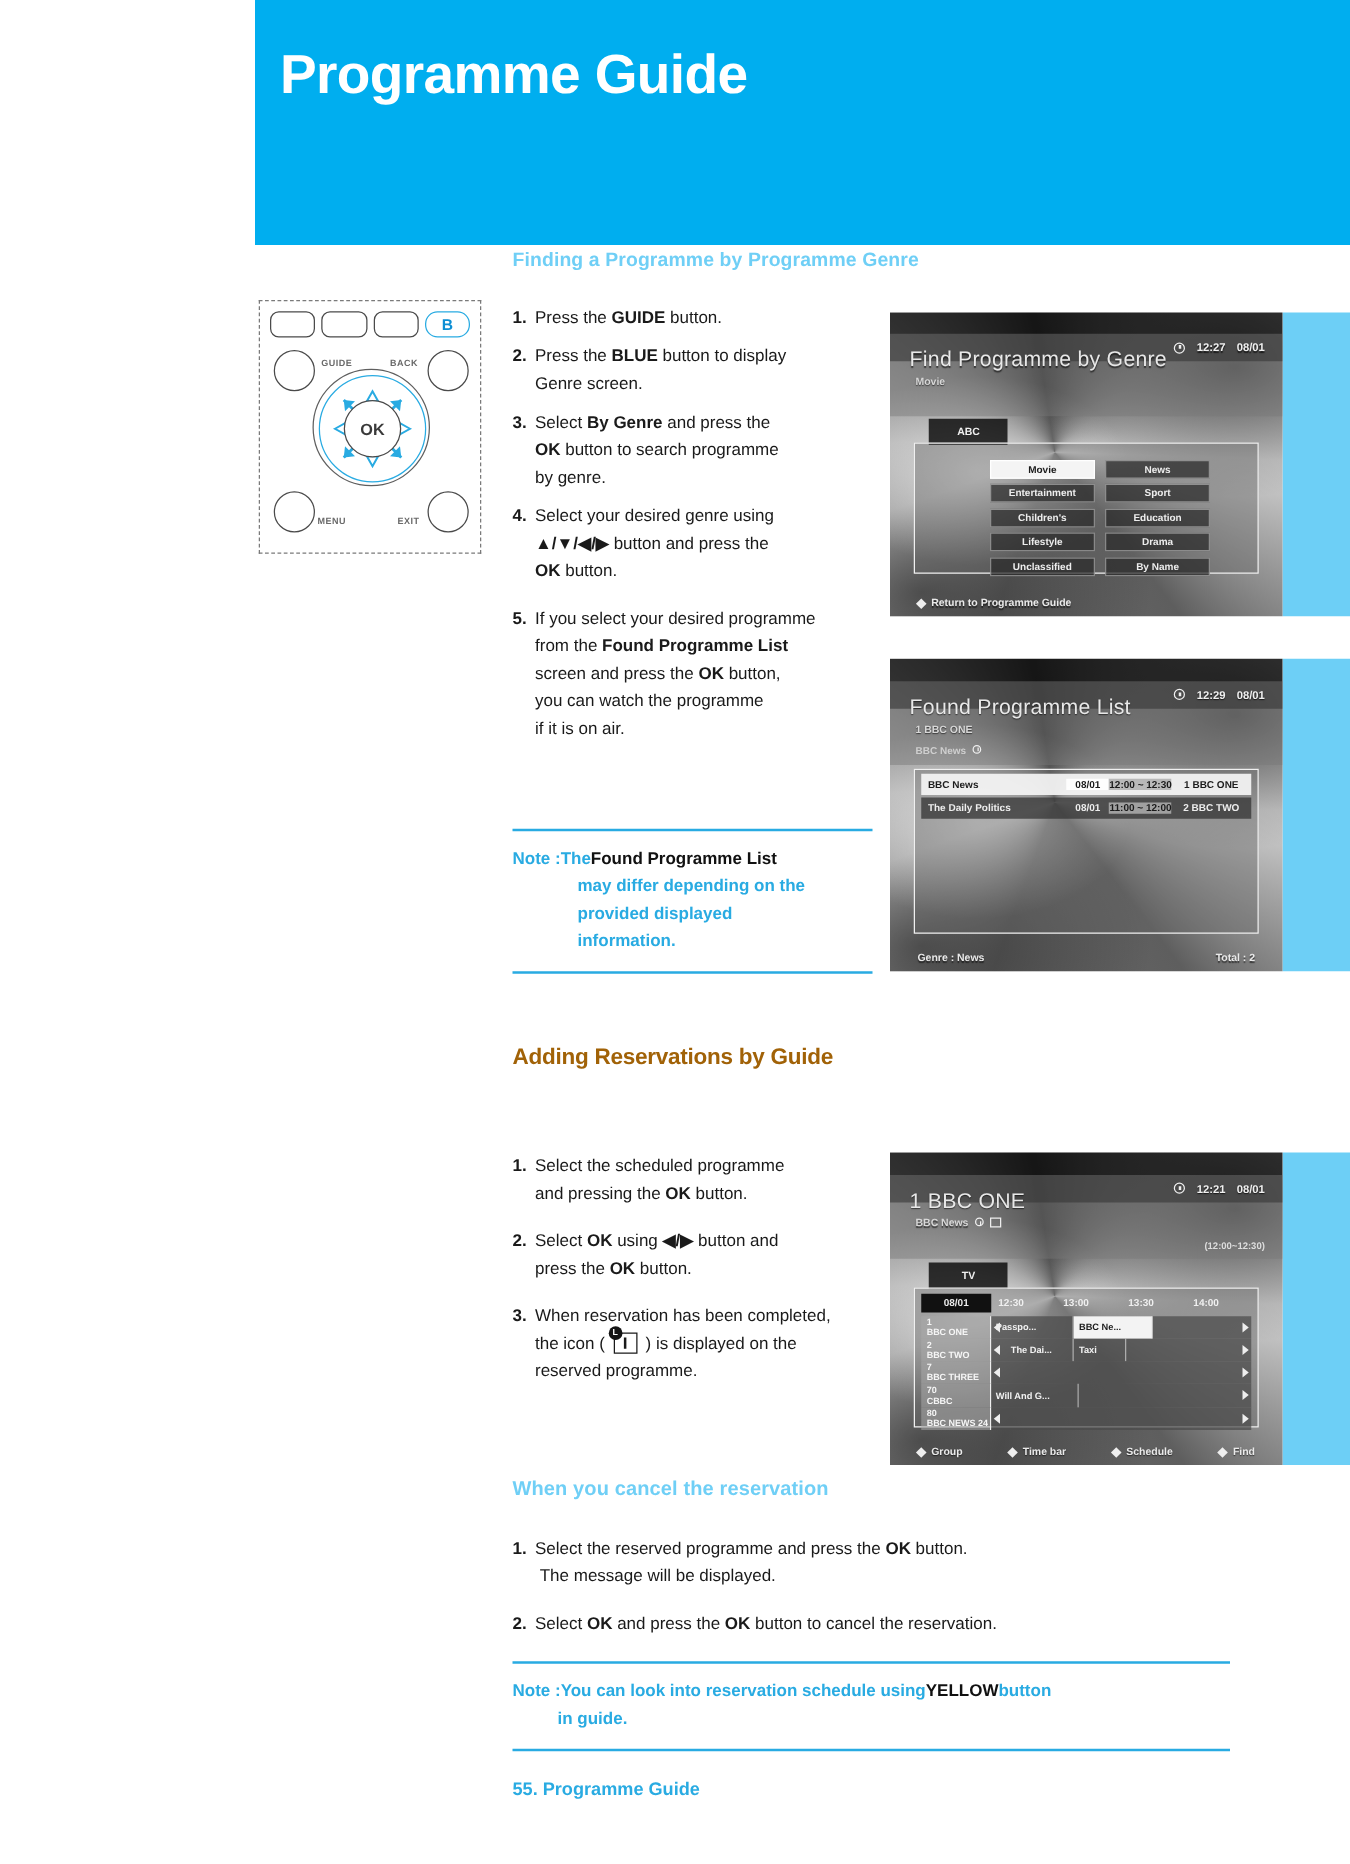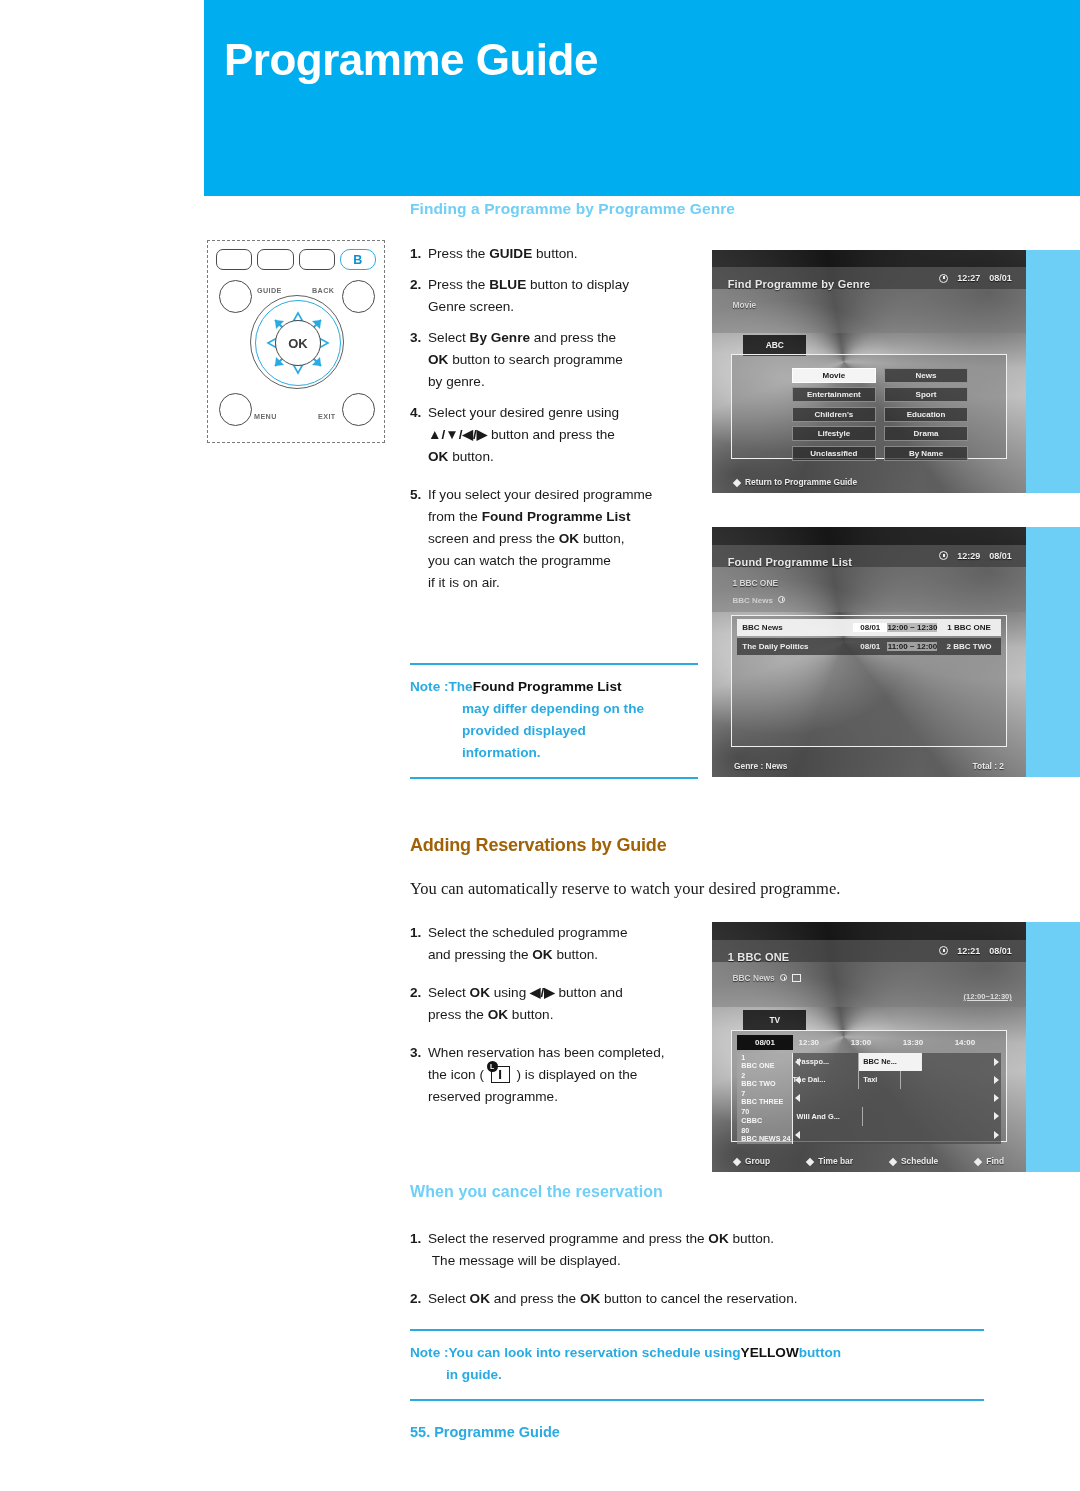--- a/index.html
+++ b/index.html
@@ -99,30 +99,30 @@
       radial-gradient(ellipse 150% 120% at 22% 52%, rgba(255,255,255,0.55) 0%, rgba(255,255,255,0) 26%),
       radial-gradient(ellipse 120% 95% at 88% 18%, rgba(0,0,0,0.55) 0%, rgba(0,0,0,0) 45%),
       radial-gradient(ellipse 130% 110% at 8% 92%, rgba(0,0,0,0.5) 0%, rgba(0,0,0,0) 45%),
       conic-gradient(from 200deg at 42% 46%, #6d6d6d, #cfcfcf 14%, #8a8a8a 28%, #3a3a3a 42%, #9a9a9a 58%, #d5d5d5 70%, #5e5e5e 84%, #6d6d6d 100%);
     overflow: hidden;
     font-family: "Liberation Sans", sans-serif;
     color: #f2f2f2;
   }
   .tv-topbar { position: absolute; left: 0; right: 0; top: 0; height: 16%; background: rgba(0,0,0,0.62); }
   .tv-hdr { position: absolute; left: 0; right: 0; top: 7%; height: 27%; background: rgba(120,120,120,0.46); }
-  .tv-title { position: absolute; left: 5%; top: 11.5%; font-size: 11px; font-weight: bold;
+  .tv-title { position: absolute; left: 5%; top: 11.5%; font-size: 17px; font-weight: normal;
               color: #e8e8e8; text-shadow: 0 1px 1px rgba(0,0,0,.6); letter-spacing: .2px; }
   .tv-sub  { position: absolute; left: 6.5%; top: 20.5%; font-size: 8.4px; font-weight: bold; color: #d8d8d8;
              text-shadow: 0 1px 1px rgba(0,0,0,.6); }
   .tv-sub2 { position: absolute; left: 6.5%; top: 27.5%; font-size: 8px; font-weight: bold; color: #cfcfcf; }
   .tv-clock { position: absolute; right: 4.5%; top: 9.5%; font-size: 9px; font-weight: bold; color: #f0f0f0;
               display: flex; align-items: center; gap: 9px; text-shadow: 0 1px 1px rgba(0,0,0,.7); }
   .clock-ico { display: inline-block; width: 9px; height: 9px; border: 1.3px solid #f0f0f0; border-radius: 50%; position: relative; }
   .clock-ico::after { content: ""; position: absolute; left: 3px; top: 1.4px; width: 1.2px; height: 3px; background: #f0f0f0; }
-  .tv-right-time { position: absolute; right: 4.5%; font-size: 7.6px; font-weight: bold; color: #ddd; text-decoration: underline; }
+  .tv-right-time { position: absolute; right: 4.5%; font-size: 7.6px; font-weight: bold; color: #ddd; }
   .tv-tab { position: absolute; height: 8.5%; min-width: 20%; background: rgba(0,0,0,0.78);
             display: flex; align-items: center; justify-content: center;
             font-size: 8.4px; font-weight: bold; color: #f0f0f0; }
   .tv-panel { position: absolute; border: 1.6px solid #f0f0f0; background: rgba(105,105,105,0.42); }
   .tv-foot { position: absolute; bottom: 2.5%; left: 0; right: 0; display: flex; font-size: 8.4px;
              font-weight: bold; color: #eaeaea; text-shadow: 0 1px 1px rgba(0,0,0,.6); }
   .diamond { display: inline-block; width: 6px; height: 6px; background: #eee;
              transform: rotate(45deg); margin-right: 5px; vertical-align: middle; }
 
   
@@ -258,21 +258,20 @@
       <span>Note : </span>
       <span>The </span>
       <span class="blk">Found Programme List</span>
     </div>
     <div class="note-line indent">may differ depending on the</div>
     <div class="note-line indent">provided displayed</div>
     <div class="note-line indent">information.</div>
   </div>
 
   <div class="h-gray" style="left:410px; top:835px;">Adding Reservations by Guide</div>
-  <div class="serif-intro" style="left:410px; top:879px;">You can automatically reserve to watch your desired programme.</div>
 
   <div class="steps" style="left:410px; top:922px; width:300px;">
     <div class="step">
       <span class="num">1.</span>
       <span class="body">Select the scheduled programme<br>and pressing the <b>OK</b> button.</span>
     </div>
     <div class="gap-md"></div>
     <div class="step">
       <span class="num">2.</span>
       <span class="body">Select <b>OK</b> using <b>◀/▶</b> button and<br>press the <b>OK</b> button.</span>
@@ -423,21 +422,21 @@
             <span class="arrowR"></span>
           </span>
         </div>
 
         <div class="epg-row" style="top:36.5%;">
           <span class="epg-chan">
             <span>2</span><br><span>BBC TWO</span>
           </span>
           <span class="epg-prog">
             <span class="arrowL"></span>
-            <span class="epg-cell" style="width:32%; padding-left:0;">The Dai...</span>
+            <span class="epg-cell" style="width:32%; padding-left:16px;">The Dai...</span>
             <span class="epg-cell" style="width:20%;">Taxi</span>
             <span class="arrowR"></span>
           </span>
         </div>
 
         <div class="epg-row" style="top:53%;">
           <span class="epg-chan">
             <span>7</span><br><span>BBC THREE</span>
           </span>
           <span class="epg-prog">

